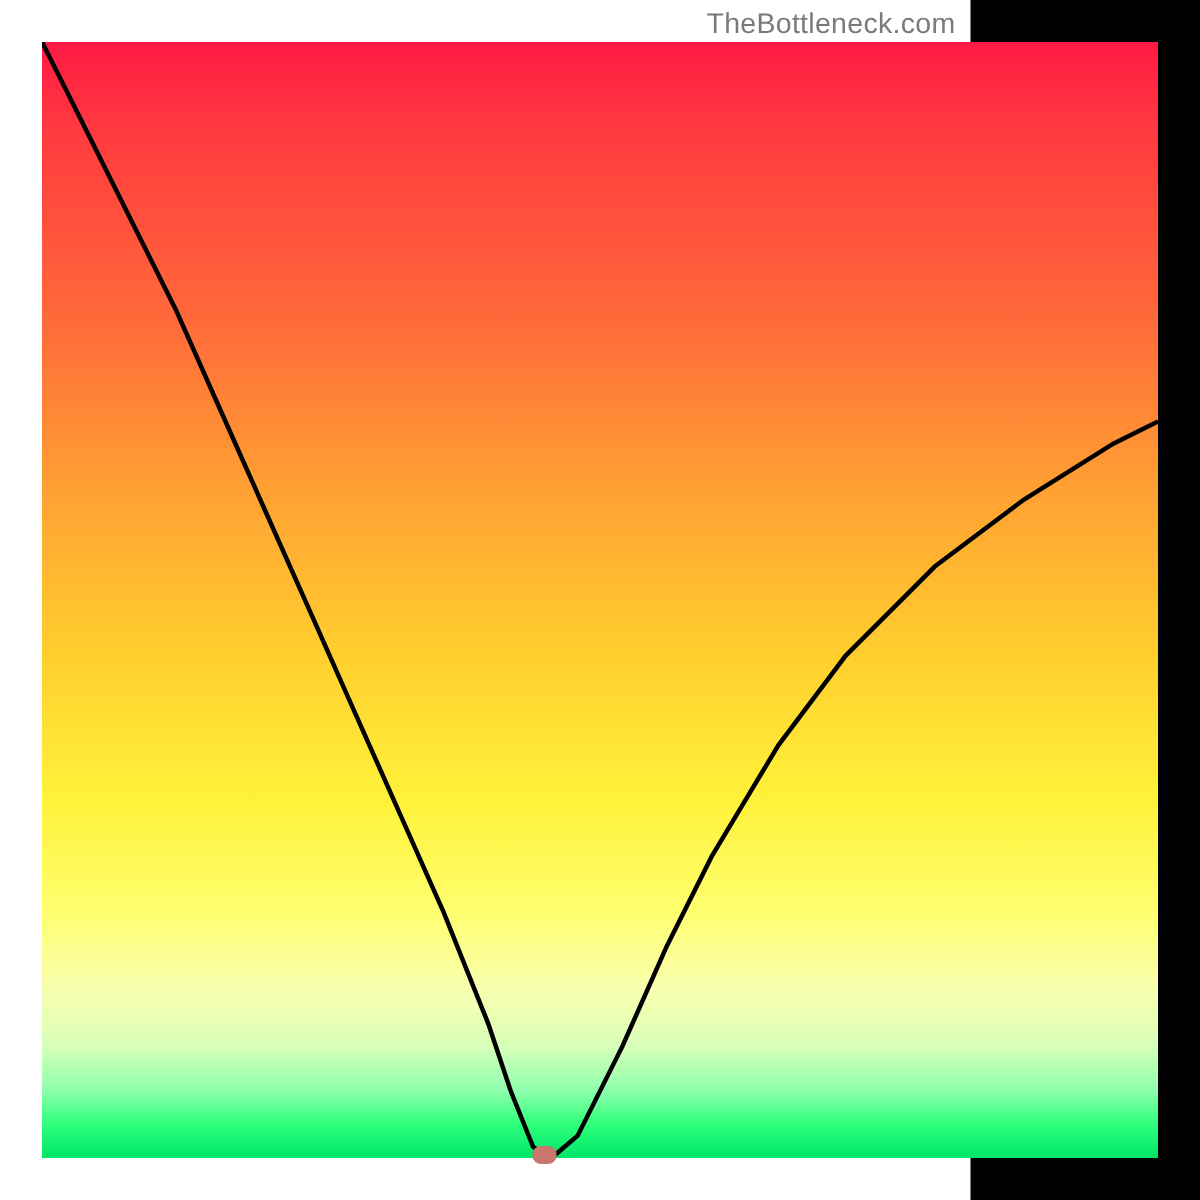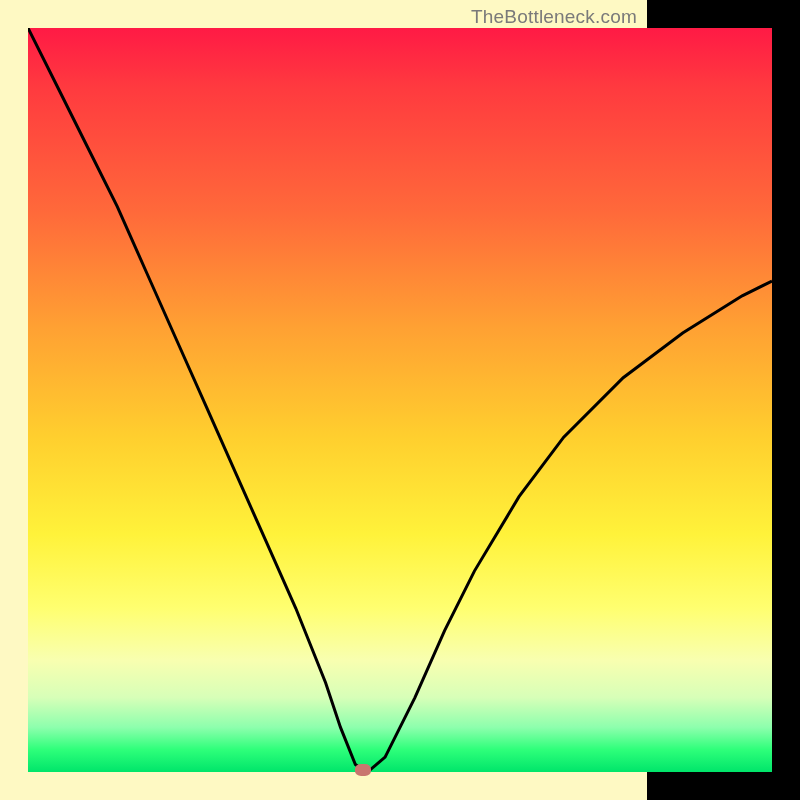--- a/index.html
+++ b/index.html
@@ -8,21 +8,21 @@
     width: 800px;
     height: 800px;
     background: #000;
     font-family: Arial, Helvetica, sans-serif;
     overflow: hidden;
   }
   .frame {
     position: relative;
     width: 647px;
     height: 800px;
-    background: #fef9c3;
+    background: #ffffff;
   }
   .plot-area {
     position: absolute;
     left: 28px;
     top: 28px;
     width: 744px;
     height: 744px;
     
     background: linear-gradient(
       to bottom,

